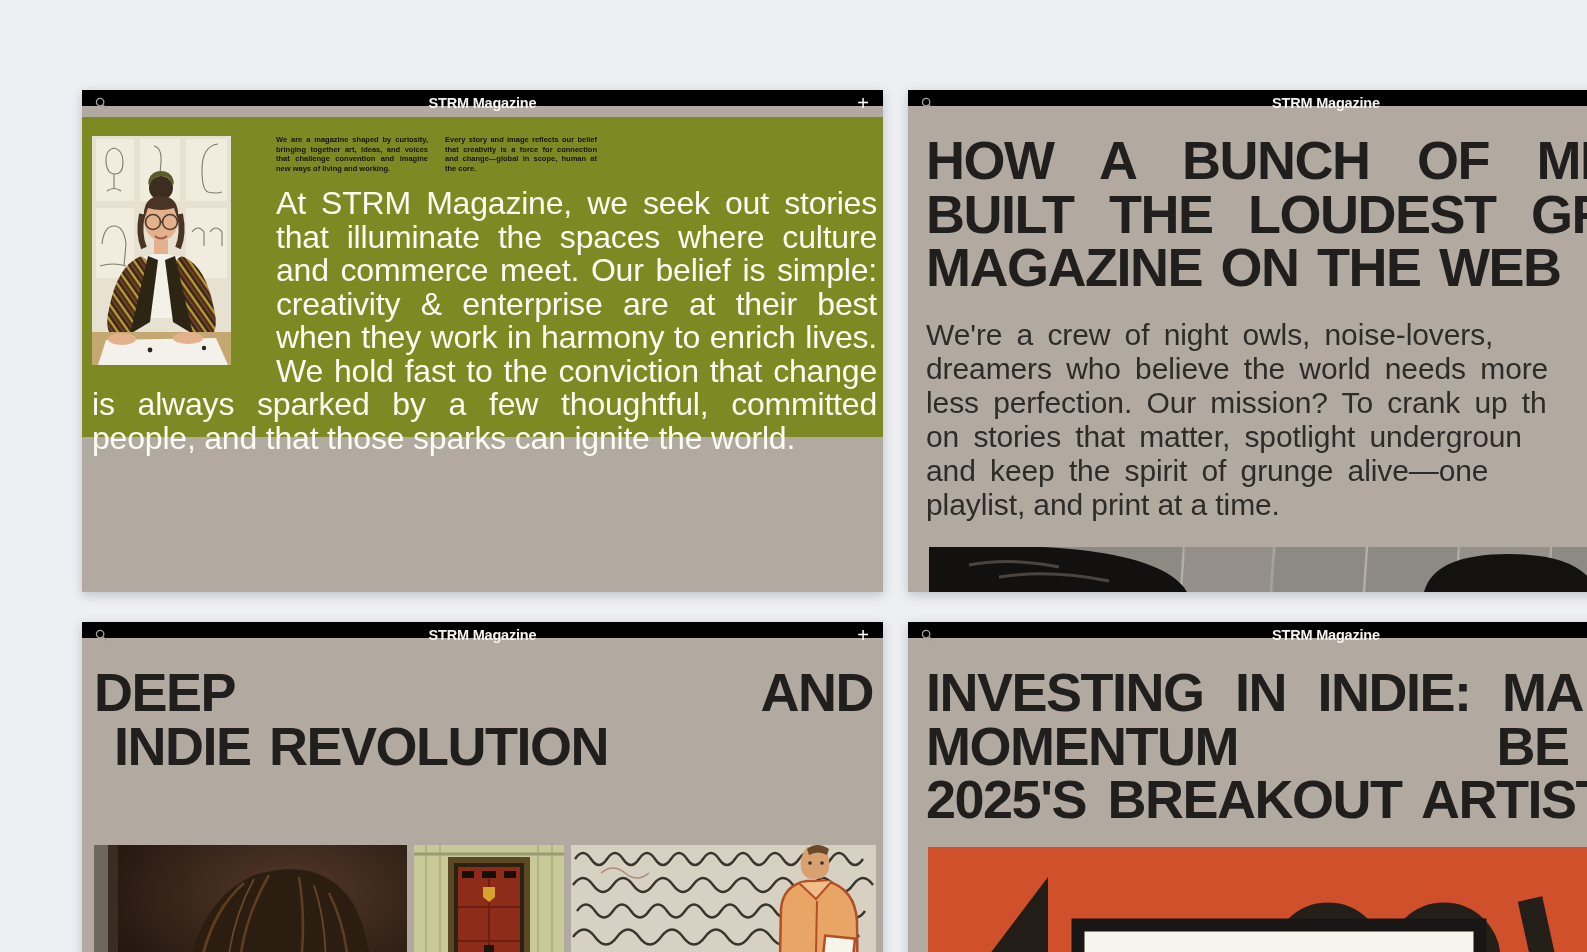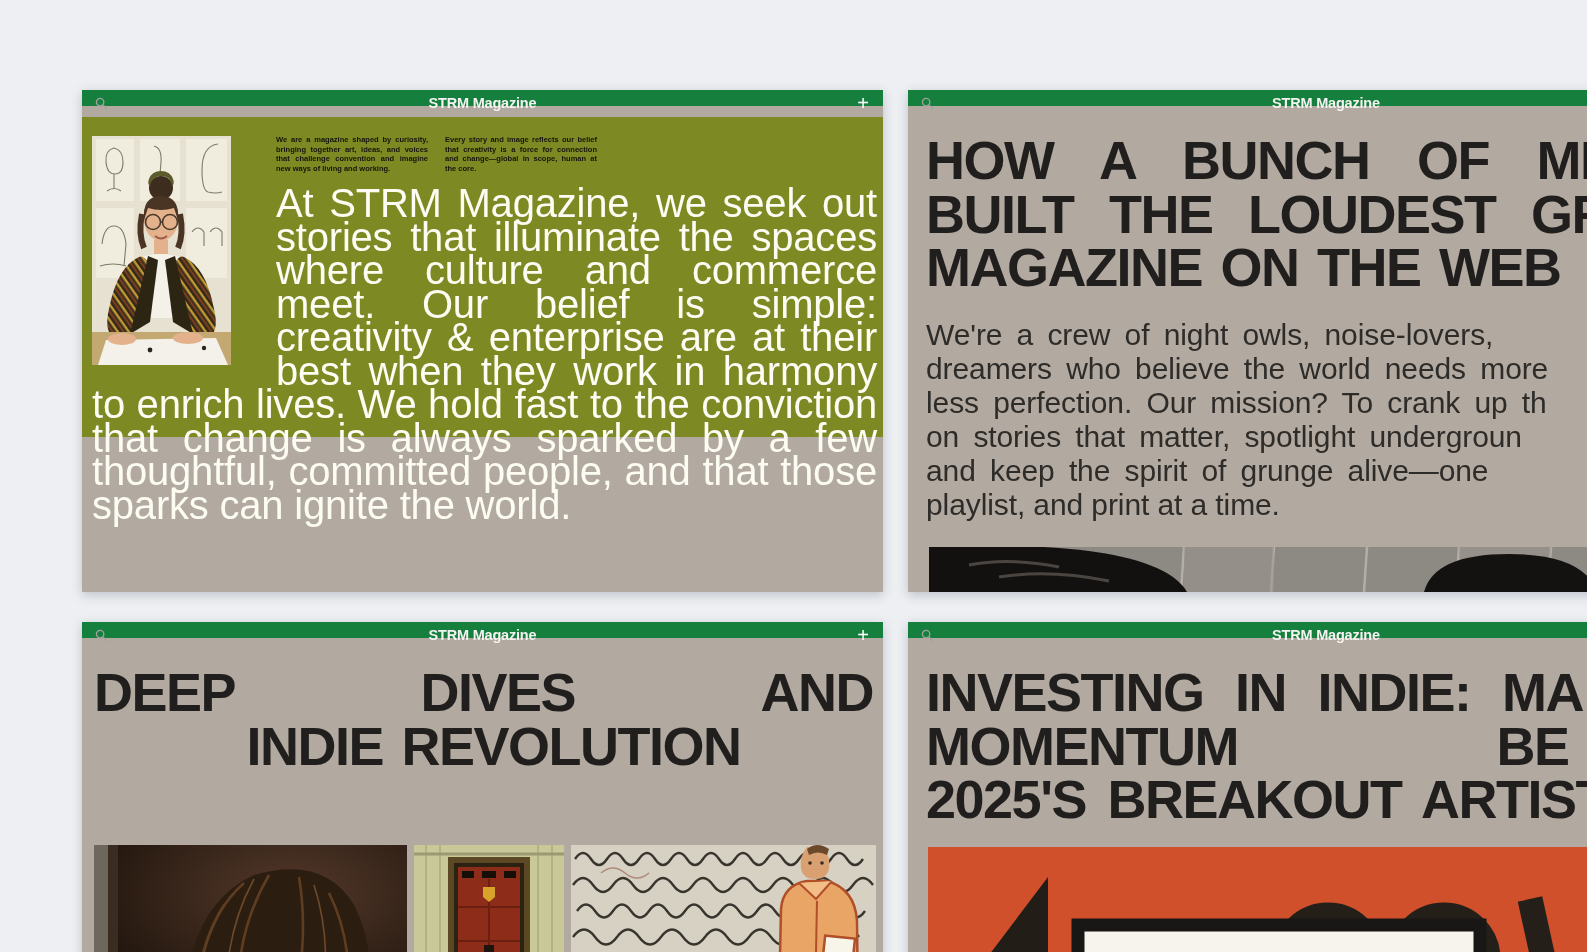--- a/index.html
+++ b/index.html
@@ -6,55 +6,55 @@
   body{font-family:"Liberation Sans", sans-serif; background:#edeff2;}
   .stage{position:relative; width:1587px; height:952px; overflow:hidden; background:#edeff2;}
 
   .panel{position:absolute; background:#b2a9a1; overflow:hidden;
          box-shadow:0 3px 10px rgba(70,80,100,.28);}
   .p-about{left:82px; top:90px; width:801px; height:502px;}
   .p-grunge{left:908px; top:90px; width:836px; height:502px;}
   .p-indie{left:82px; top:622px; width:801px; height:380px;}
   .p-investing{left:908px; top:622px; width:836px; height:380px;}
 
-  .hdr{position:relative; height:16px; background:#15803d;}
+  .hdr{position:relative; height:16px; background:#000000;}
   .logo{position:absolute; left:0; right:0; top:0; line-height:27px; text-align:center;
         color:#f4f3f1; font-weight:bold; font-size:14.5px; letter-spacing:-0.2px;}
   .search{position:absolute; left:13px; top:7px; width:13px; height:13px;}
   .plus{position:absolute; right:14px; top:0; line-height:26px; color:#fff;
         font-size:20px; font-weight:400;}
 
   
   .green{position:absolute; left:0; top:27px; width:100%; height:320px;
          background:#7d8a23; padding:18px 6px 0 10px; box-sizing:border-box;}
   .portrait{float:left; width:139px; height:229px; margin:1px 45px 10px 0; display:block;}
   .intro{display:flex; gap:17px; width:322px;}
   .intro p{margin:0; width:152px; font-size:7.5px; line-height:9.5px; font-weight:bold;
            color:#15150c; text-align:justify;}
-  .statement{margin:14px 0 0 0; font-size:40px; line-height:33.5px; letter-spacing:-0.2px;
+  .statement{margin:14px 0 0 0; font-size:32px; line-height:33.5px; letter-spacing:-0.2px;
              color:#fcfcf3; text-align:justify;}
 
   
   .hl{margin:0; padding:0; font-size:54px; line-height:53.5px; font-weight:bold;
       letter-spacing:-1.5px; color:#211f1d;}
   .hl .ln{white-space:nowrap;}
   .flexline{display:flex; justify-content:space-between; white-space:nowrap;}
   .g-l1{word-spacing:34px;} .g-l2{word-spacing:22px;} .g-l3{word-spacing:5px;}
   .v-l1{word-spacing:18px;} .v-l2{word-spacing:245px;} .v-l3{word-spacing:8px;}
   .n-l3{word-spacing:5px;margin-left:20px;}
 
   .pg-body{position:absolute; left:18px; top:27px; right:0;}
   .pg-body .hl{margin-top:17px;}
   .bodycopy{margin-top:23px; color:#2e2c29;}
   .bl{font-size:30px; line-height:34px; letter-spacing:-0.1px; white-space:nowrap;}
   .bl.stretch{word-spacing:6px;}
 
   .band{position:absolute; left:21px; top:457px; width:815px; height:45px;}
 
-  .pi-body{position:absolute; left:12px; top:27px; width:779px;text-align:center;}
+  .pi-body{position:absolute; left:12px; top:27px; width:779px;}
   .pi-body .hl{margin-top:17px;}
   .strip{position:absolute; left:12px; top:223px; display:flex; gap:7px;}
   .strip svg{display:block;}
 
   .pv-body{position:absolute; left:18px; top:27px; right:0;}
   .pv-body .hl{margin-top:17px;}
   .poster{position:absolute; left:20px; top:225px; width:820px; height:170px;}
 </style>
 </head>
 <body>
@@ -178,21 +178,20 @@
         <circle cx="5.5" cy="5.5" r="4" fill="none" stroke="#a2a19d" stroke-width="1.4"></circle>
         <line x1="8.6" y1="8.6" x2="13" y2="13" stroke="#a2a19d" stroke-width="1.4"></line>
       </svg>
       <div class="logo">STRM Magazine</div>
       <div class="plus">+</div>
     </div>
     <div class="pi-body">
       <h1 class="hl">
         <div class="ln flexline">
             <span>DEEP</span>
-            <span>DIVES</span>
             <span>AND</span>
           </div>
         <div class="ln n-l3">INDIE REVOLUTION</div>
       </h1>
     </div>
     <div class="strip">
       <svg width="313" height="160" viewBox="0 0 313 160">
         <rect width="313" height="160" fill="#241810"></rect>
         <rect width="14" height="160" fill="#6e675e"></rect>
         <rect x="14" width="10" height="160" fill="#3a2c20"></rect>

